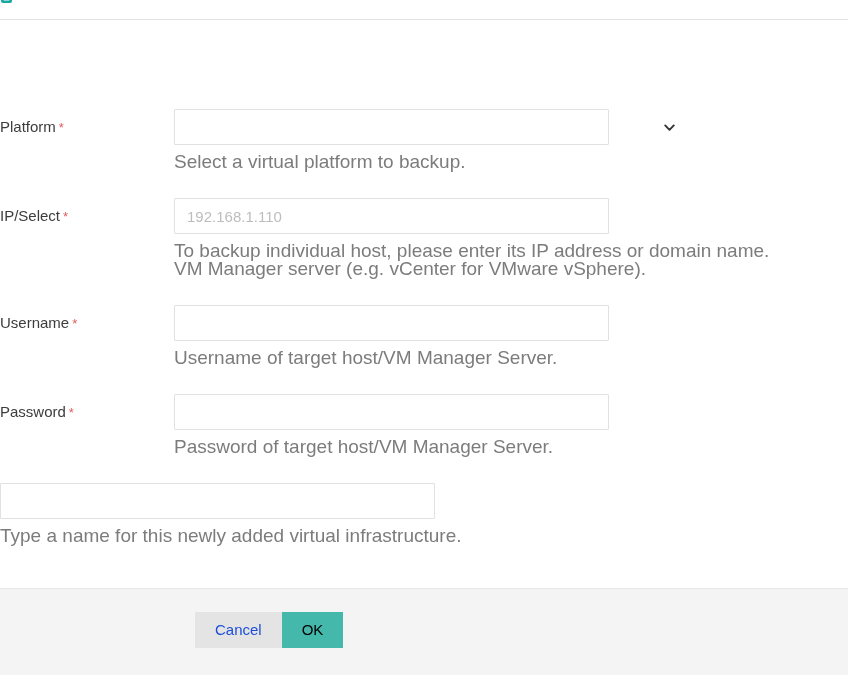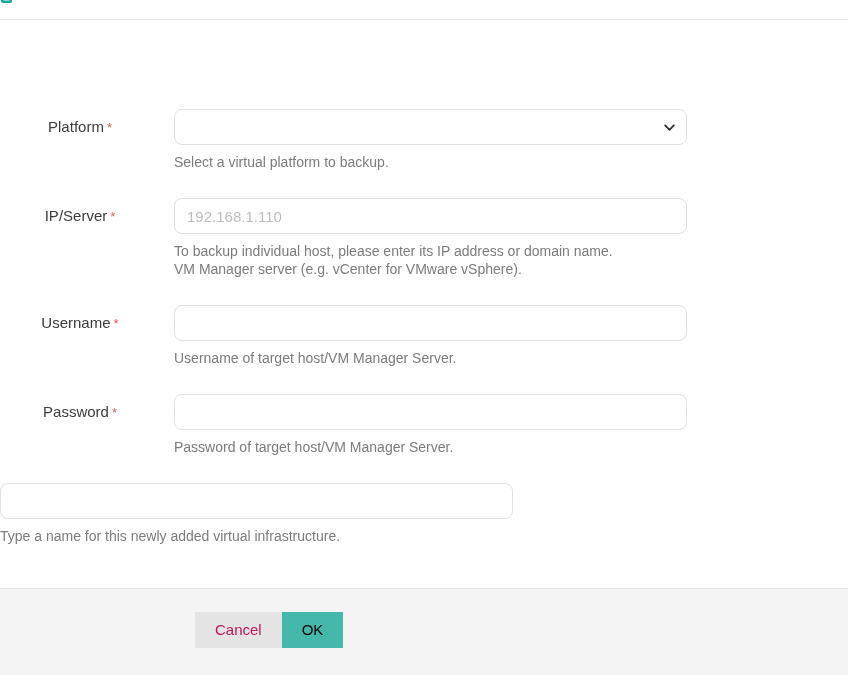--- a/index.html
+++ b/index.html
@@ -48,46 +48,46 @@
   }
 
   .form-row {
     display: flex;
     align-items: flex-start;
     margin-bottom: 0;
   }
   .label-col {
     width: 174px;
     flex: 0 0 174px;
-    text-align: center;
+    text-align: left;
     padding-right: 14px;
     padding-top: 9px;
     font-size: 15px;
     color: #3c3c3c;
     white-space: nowrap;
     line-height: 18px;
   }
   .req {
     color: #e05b5b;
     font-size: 13px;
     margin-left: 3px;
   }
   .field-col {
     flex: 0 0 513px;
     width: 513px;
   }
 
   .txt-input,
   .sel-input {
     display: block;
-    width: 513px;
+    width: 435px;
     height: 36px;
     border: 1px solid #e1e1e1;
     background: #ffffff;
-    border-radius: 8px;
+    border-radius: 1px;
     font-family: "Liberation Sans", sans-serif;
     font-size: 15px;
     color: #444;
     padding: 0 12px;
     outline: none;
   }
   .txt-input::placeholder { color: #bdbdbd; }
 
   .select-wrap {
     position: relative;
@@ -103,21 +103,21 @@
   .chevron {
     position: absolute;
     right: 11px;
     top: 12px;
     width: 13px;
     height: 13px;
     pointer-events: none;
   }
 
   .help {
-    font-size: 14px;
+    font-size: 19px;
     color: #7c7c7c;
     line-height: 18px;
     margin-top: 8px;
     max-width: 513px;
   }
   .help div { white-space: nowrap; }
 
   .row-gap-sm { height: 27px; }
   .row-gap-md { height: 27px; }
 
@@ -139,21 +139,21 @@
     border: none;
     border-radius: 0;
     font-family: "Liberation Sans", sans-serif;
     font-size: 15px;
     padding: 0 20px;
     cursor: pointer;
     vertical-align: top;
   }
   .btn-cancel {
     background: #e4e4e4;
-    color: #be185d;
+    color: #1d4ed8;
     min-width: 85px;
   }
   .btn-ok {
     background: #45b8ac;
     color: #000000;
     min-width: 52px;
   }
 </style>
 </head>
 <body>
@@ -187,21 +187,21 @@
       <div class="help">
         <div>Select a virtual platform to backup.</div>
       </div>
     </div>
   </div>
 
   <div class="row-gap-sm"></div>
 
   <div class="form-row">
     <div class="label-col">
-      <span>IP/Server</span><span class="req">*</span>
+      <span>IP/Select</span><span class="req">*</span>
     </div>
     <div class="field-col">
       <input class="txt-input" type="text" placeholder="192.168.1.110" style="">
       <div class="help">
         <div>To backup individual host, please enter its IP address or domain name.</div>
         <div>VM Manager server (e.g. vCenter for VMware vSphere).</div>
       </div>
     </div>
   </div>
 

